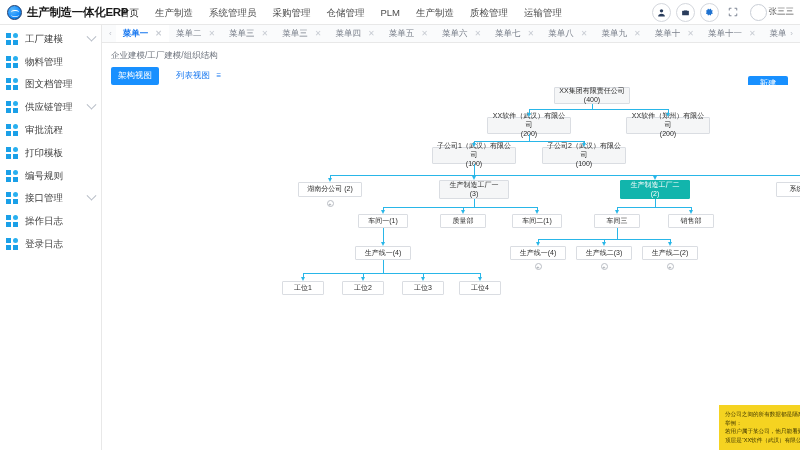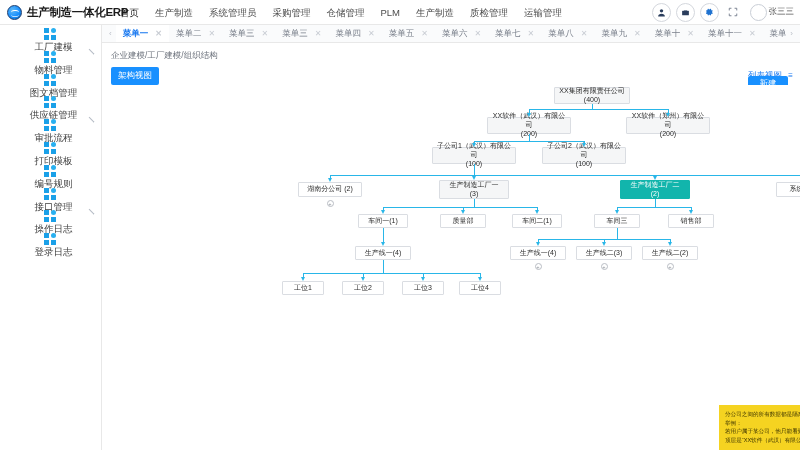--- a/index.html
+++ b/index.html
@@ -55,21 +55,20 @@
 
   
   .shell { display:flex; height:425px; }
   .sidebar {
     width:102px; flex:none; background:#ffffff; border-right:1px solid #e8e8e8;
     padding-top:3px;
   }
   .side-item {
     display:flex; align-items:center; height:22.8px; padding:0 6px; cursor:pointer;
     position:relative;
-    flex-direction:column;
   }
   .side-ico { width:13px; height:13px; flex:none; position:relative; }
   .side-ico i {
     position:absolute; width:5px; height:5px; background:#1aa0e8; display:block;
   }
   .side-ico i.a{left:0;top:0;}
   .side-ico i.b{left:7px;top:0;border-radius:50%;background:#29b0f0;}
   .side-ico i.c{left:0;top:7px;}
   .side-ico i.d{left:7px;top:7px;}
   .side-label { font-size:9.5px; color:#3d3d3d; margin-left:6px; white-space:nowrap; }
@@ -87,21 +86,21 @@
   .tab-arrow { font-size:8px; color:#b9bec7; padding:0 4px; cursor:pointer; flex:none; }
   .tabs-scroll { display:flex; align-items:center; flex:1; overflow:hidden; }
   .tab {
     display:flex; align-items:center; font-size:8.5px; color:#7b818c;
     padding:0 7px; white-space:nowrap; cursor:pointer; height:18px;
   }
   .tab.active { color:#1878f0; background:#fff; font-weight:bold; }
   .tab .x { font-size:8px; color:#c8ccd3; margin-left:7px; }
 
   .crumb { font-size:8.5px; color:#6c727c; padding:7px 0 5px 9px; }
-  .viewrow { display:flex; align-items:center; padding:0 0 0 9px; gap:10px;justify-content:space-between; }
+  .viewrow { display:flex; align-items:center; padding:0 0 0 9px; gap:10px; }
   .vbtn {
     font-size:8.5px; padding:3px 7px; cursor:pointer; color:#1878f0;
     border-radius:2px;
   }
   .vbtn.active { background:#1890ff; color:#fff; }
   .vbtn .lines { display:inline-block; margin-left:4px; color:#1878f0; font-size:8px;}
   .searchrow { padding:6px 0 0 9px; }
   .searchbox {
     width:96px; height:16px; border:1px solid #d9dde3; border-radius:2px;
     display:flex; align-items:center; padding:0 4px; background:#fff;

